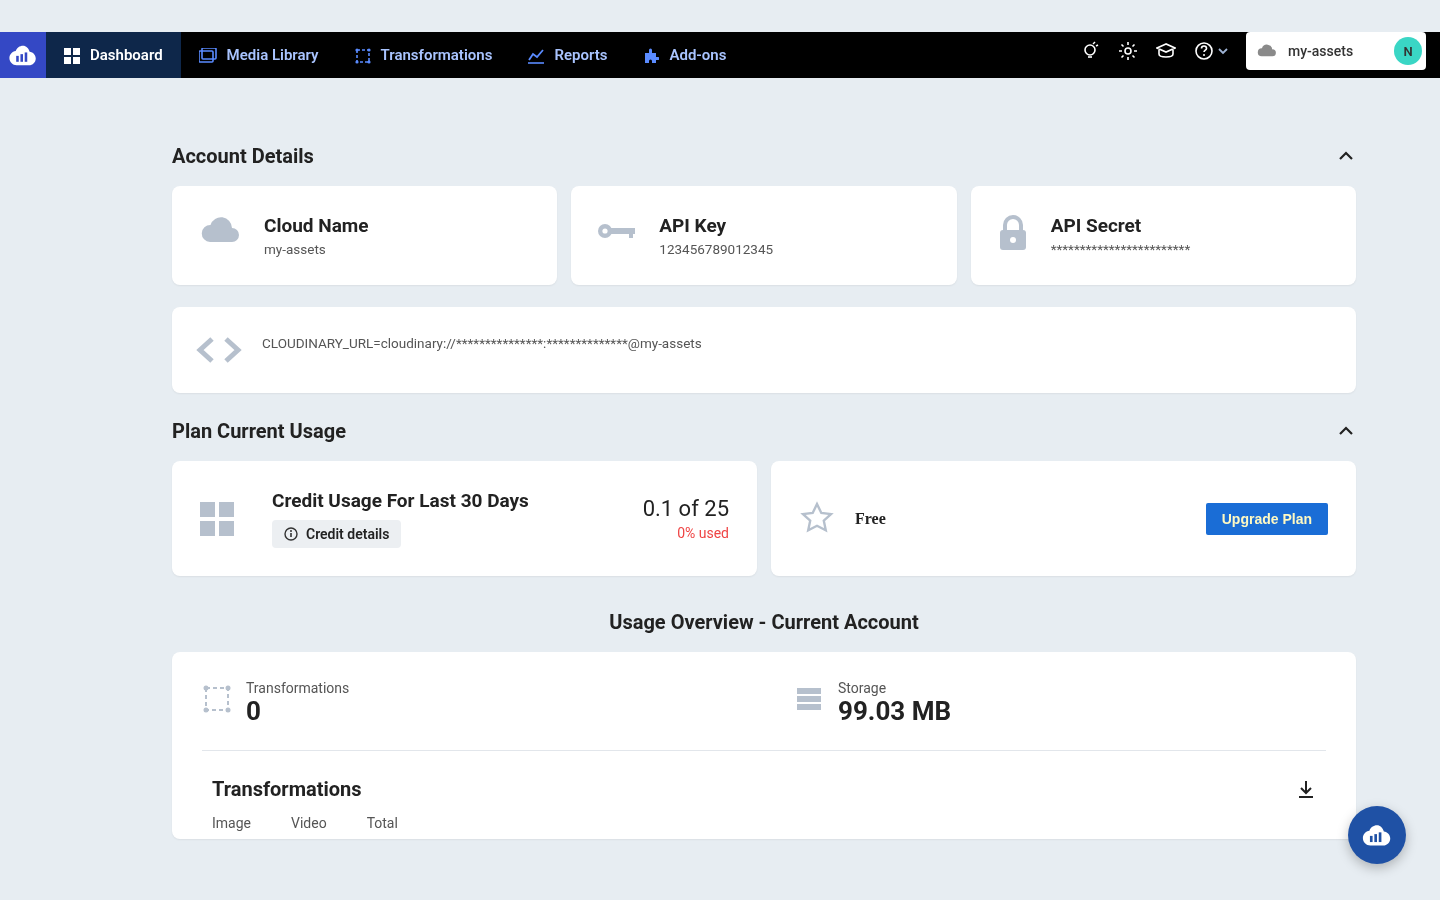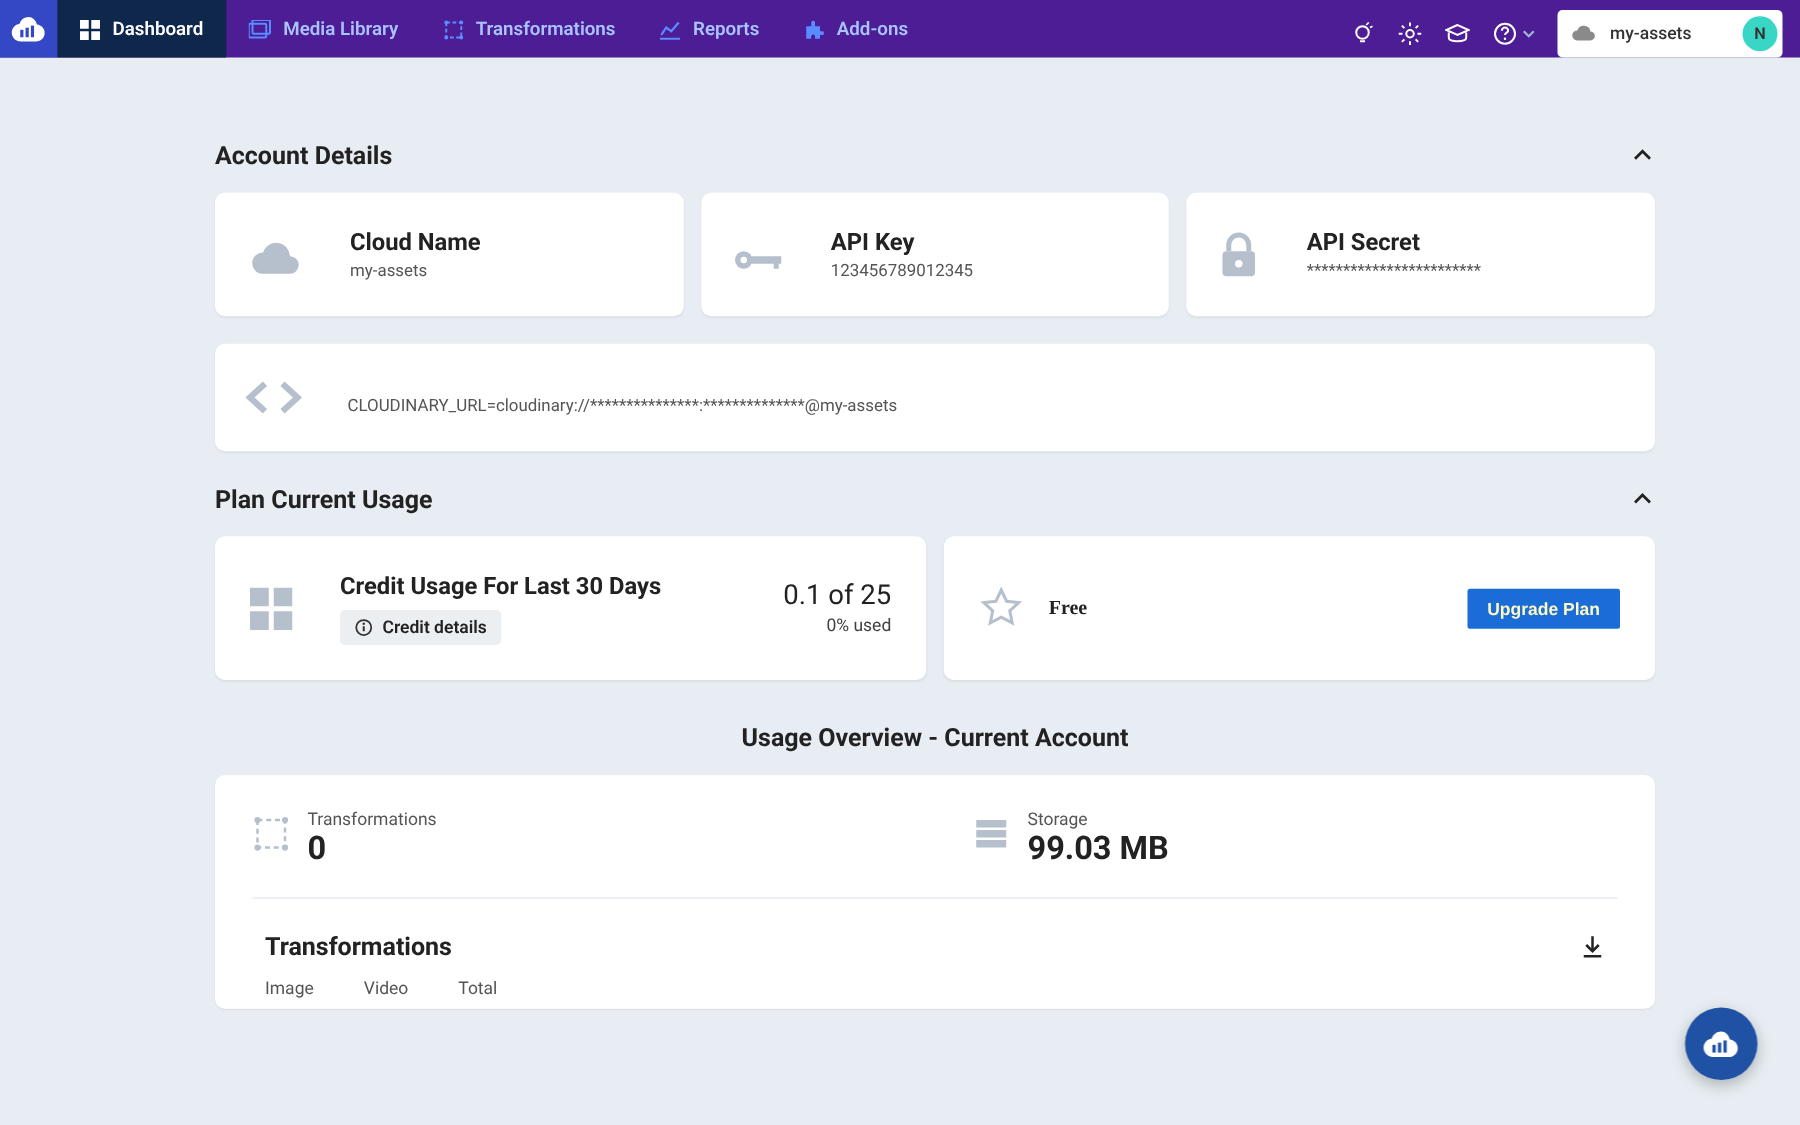--- a/index.html
+++ b/index.html
@@ -7,25 +7,26 @@
     font-family: -apple-system, BlinkMacSystemFont, "Segoe UI", Roboto, Helvetica, Arial, sans-serif;
     background: #e7edf2;
     color: #222;
     width: 1440px;
     height: 900px;
     overflow: hidden;
   }
   
   .topnav {
     display: flex;
-    align-items: flex-end;
-    background: #4c1d95;
+    align-items: flex-start;
+    background: #000000;
     height: 46px;
     color: #fff;
     font-size: 15px;
+    margin-top: 32px;
   }
   .logo-box {
     width: 46px;
     height: 46px;
     background: #3448c5;
     display: flex;
     align-items: center;
     justify-content: center;
   }
   .nav-item {
@@ -62,38 +63,38 @@
   .avatar-circle {
     width: 28px; height: 28px;
     background: #3ad6c5;
     border-radius: 50%;
     display: flex; align-items: center; justify-content: center;
     font-weight: 600; font-size: 13px;
     margin-left: auto;
   }
 
   
-  .main { padding: 40px 116px 0 172px; }
+  .main { padding: 40px 84px 0 172px; }
   .section-header {
     display: flex; align-items: center; justify-content: space-between;
     margin: 26px 0 18px;
   }
   .section-header h2 { font-size: 20px; font-weight: 700; }
   .chevron-up { cursor:pointer; }
 
   
   .row3 { display: flex; gap: 14px; }
   .card {
     background: #fff;
     border-radius: 8px;
     box-shadow: 0 1px 2px rgba(0,0,0,0.06);
     padding: 28px 24px;
     display: flex;
-    align-items: flex-end;
-    gap: 36px;
+    align-items: flex-start;
+    gap: 20px;
   }
   .card.eq3 { flex: 1 1 0; }
   .card-icon { color:#b6c0cd; flex-shrink:0; }
   .card .tblock .title { font-size: 19px; font-weight: 700; margin-bottom: 4px; }
   .card .tblock .sub { font-size: 13.5px; color:#555; word-break: break-all; }
   .card-full { margin-top: 22px; }
 
   
   .row2 { display:flex; gap: 14px; }
   .plan-card { flex:1; background:#fff; border-radius:8px; box-shadow:0 1px 2px rgba(0,0,0,0.06); padding: 28px 28px; display:flex; align-items:center; gap:20px; }
@@ -101,21 +102,21 @@
   .plan-left .squares { color:#b6c0cd; }
   .plan-left .pt .title { font-size:19px; font-weight:700; margin-bottom:8px; }
   .credit-chip {
     display:inline-flex; align-items:center; gap:8px;
     background:#eceff2; border-radius:4px;
     font-size:14px; font-weight:600; padding:6px 12px;
     cursor:pointer;
   }
   .plan-right { margin-left:auto; text-align:right; }
   .plan-right .big { font-size:22px; font-weight:400; }
-  .plan-right .small { font-size:14px; color:#404040; margin-top:4px;text-align:right; }
+  .plan-right .small { font-size:14px; color:#ef4444; margin-top:4px;text-align:right; }
 
   .plan-card .star { color:#b6c0cd; }
   .plan-card .free-label { font-size:16px; font-weight:700;font-family:Liberation Serif, serif; }
   .upgrade-btn {
     margin-left:auto;
     background:#1a6dd6; color:#fef9c3; border:none;
     border-radius:2px; padding:8px 16px;
     font-size:14px; font-weight:700; cursor:pointer;
   }
 

